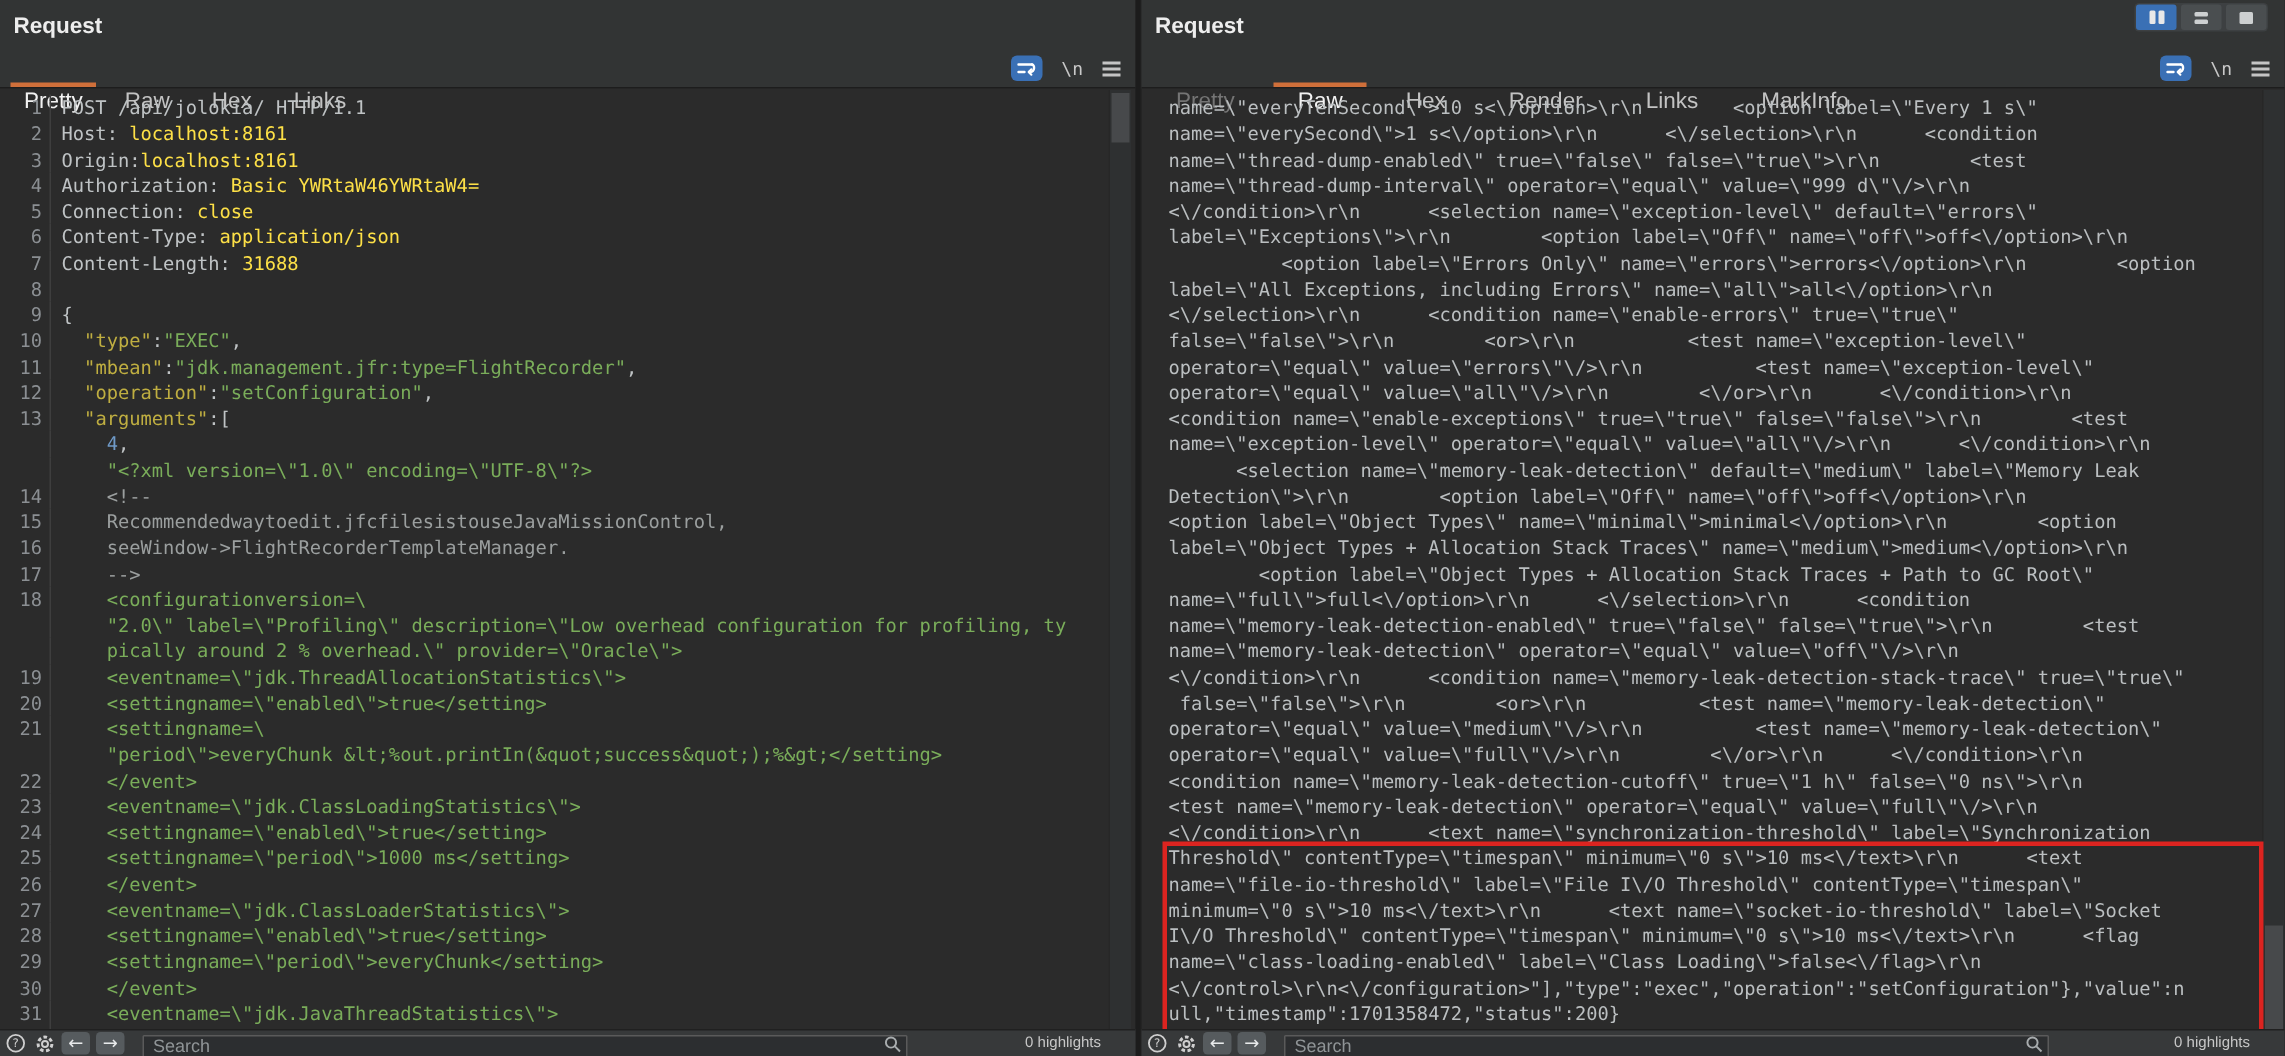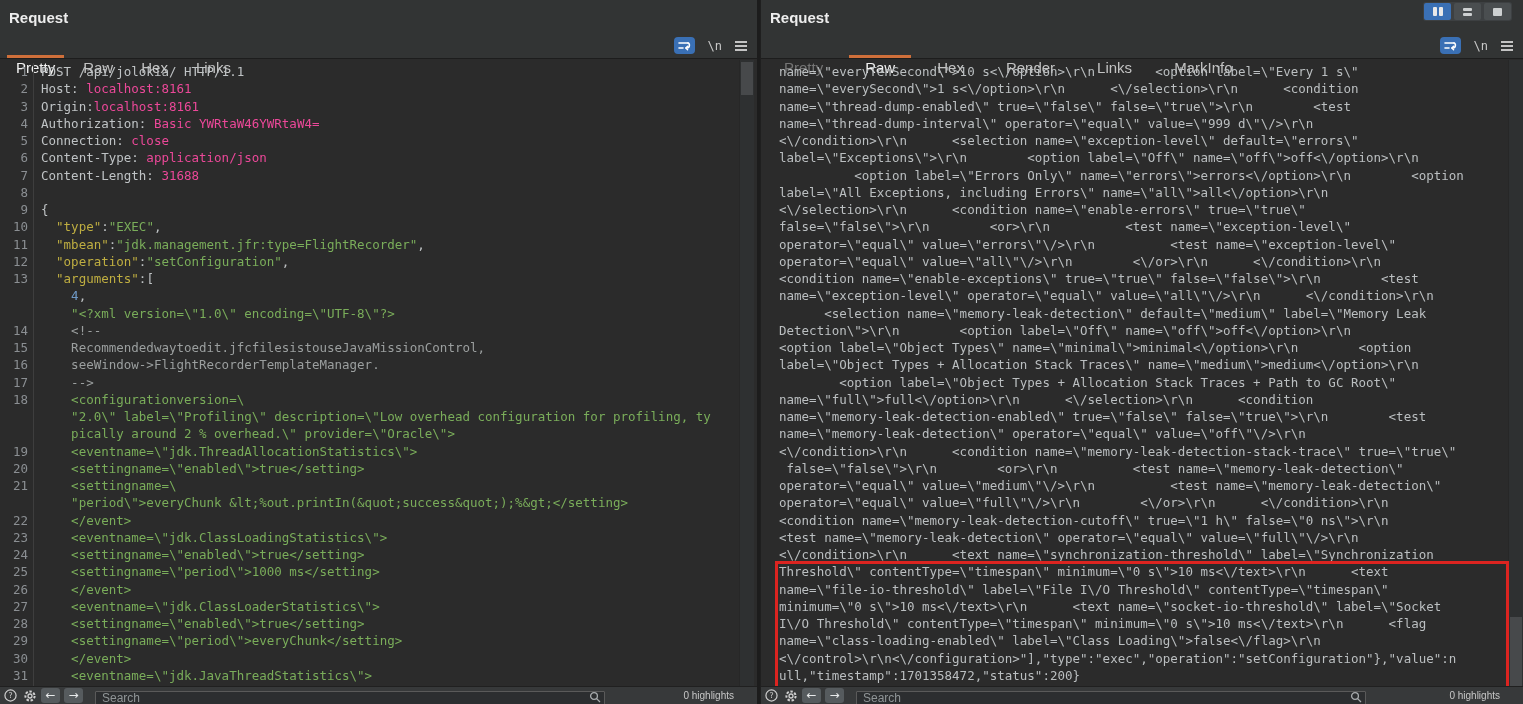--- a/index.html
+++ b/index.html
@@ -38,21 +38,21 @@
   .lb-sq { width:9px; height:8px; background:#cdd0d1; border-radius:1px; }
 
   .code { position:absolute; top:60px; bottom:18px; left:0; right:0; overflow:hidden;
           font-family:"DejaVu Sans Mono",monospace; font-size:12.5px; line-height:17.25px;
           white-space:pre; padding-top:3px; }
   .crow { display:flex; }
   .ln { flex:none; width:34px; text-align:right; padding-right:5px; color:#8b8f93;
         border-right:1px solid #3e3e3e; }
   .lc { padding-left:7px; }
   .sp  { color:#bfc3c5;margin-top:35px; }
-  .sd  { color:#ec4899; }
+  .sd  { color:#fde047; }
   .sk  { color:#bfae41; }
   .ss  { color:#7aad5a; }
   .snm { color:#6f9ac8; }
   .sc  { color:#9b9f9f; }
 
   .rrow { color:#bbbfc1; padding-left:18px; }
 
   .scrolltrack { position:absolute; width:15px; background:#2e3031; border-left:1px solid #272727; }
   #left-scroll  { top:60px; bottom:18px; right:3px; }
   #right-scroll { top:60px; bottom:18px; right:0; }

